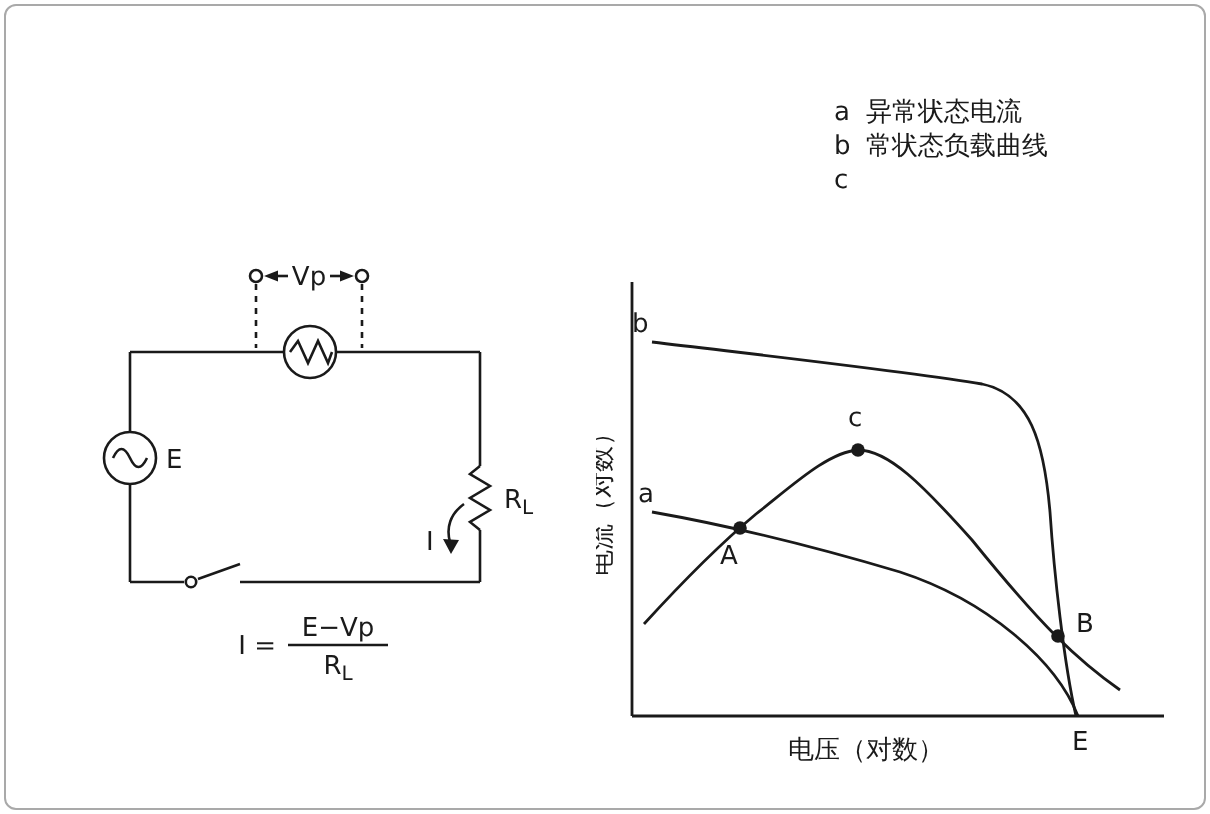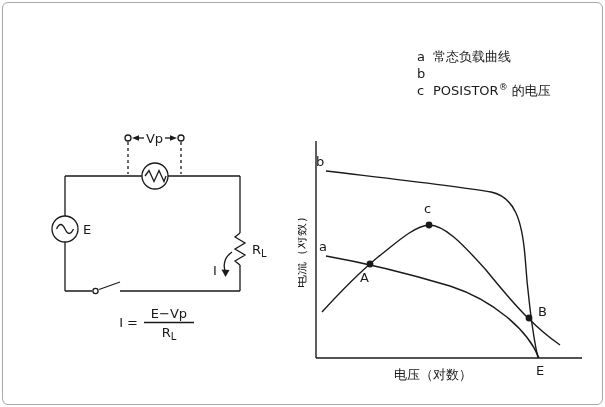--- a/index.html
+++ b/index.html
@@ -54,32 +54,32 @@
       <line x1="119" y1="227.5" x2="169" y2="227.5" stroke="#1a1a1a" stroke-width="1.3"></line>
       <text x="144" y="223" text-anchor="middle">E−Vp</text>
       <text x="144" y="242" text-anchor="middle"><tspan>R</tspan><tspan dy="3" font-size="10">L</tspan></text>
     </g>
   </svg>
 
   <div class="legend">
     <div class="legend-row">
       <span class="legend-key">a</span>
       <span class="legend-text">
-        <span class="legend-line">常态负载曲线</span>
+        <span class="legend-line">异常状态电流</span>
       </span>
     </div>
     <div class="legend-row">
       <span class="legend-key">b</span>
       <span class="legend-text">
+        <span class="legend-line">常状态负载曲线</span>
       </span>
     </div>
     <div class="legend-row">
       <span class="legend-key">c</span>
       <span class="legend-text">
-        <span class="legend-line"><span>POSISTOR</span><span class="reg">®</span><span> 的电压</span></span>
       </span>
     </div>
   </div>
 
   <svg class="graph-svg" width="300" height="262" viewBox="0 0 300 262">
     <g stroke="#1a1a1a" stroke-width="1.4" fill="none">
       <path d="M 18 5 L 18 222"></path>
       <path d="M 18 222 L 284 222"></path>
       <path d="M 28 35 C 95 43 158 50 193 56 C 217 61 224 85 227 120 C 229 150 234 196 240 222"></path>
       <path d="M 28 120 C 62 126 105 136 152 150 C 195 164 230 194 241 222"></path>

